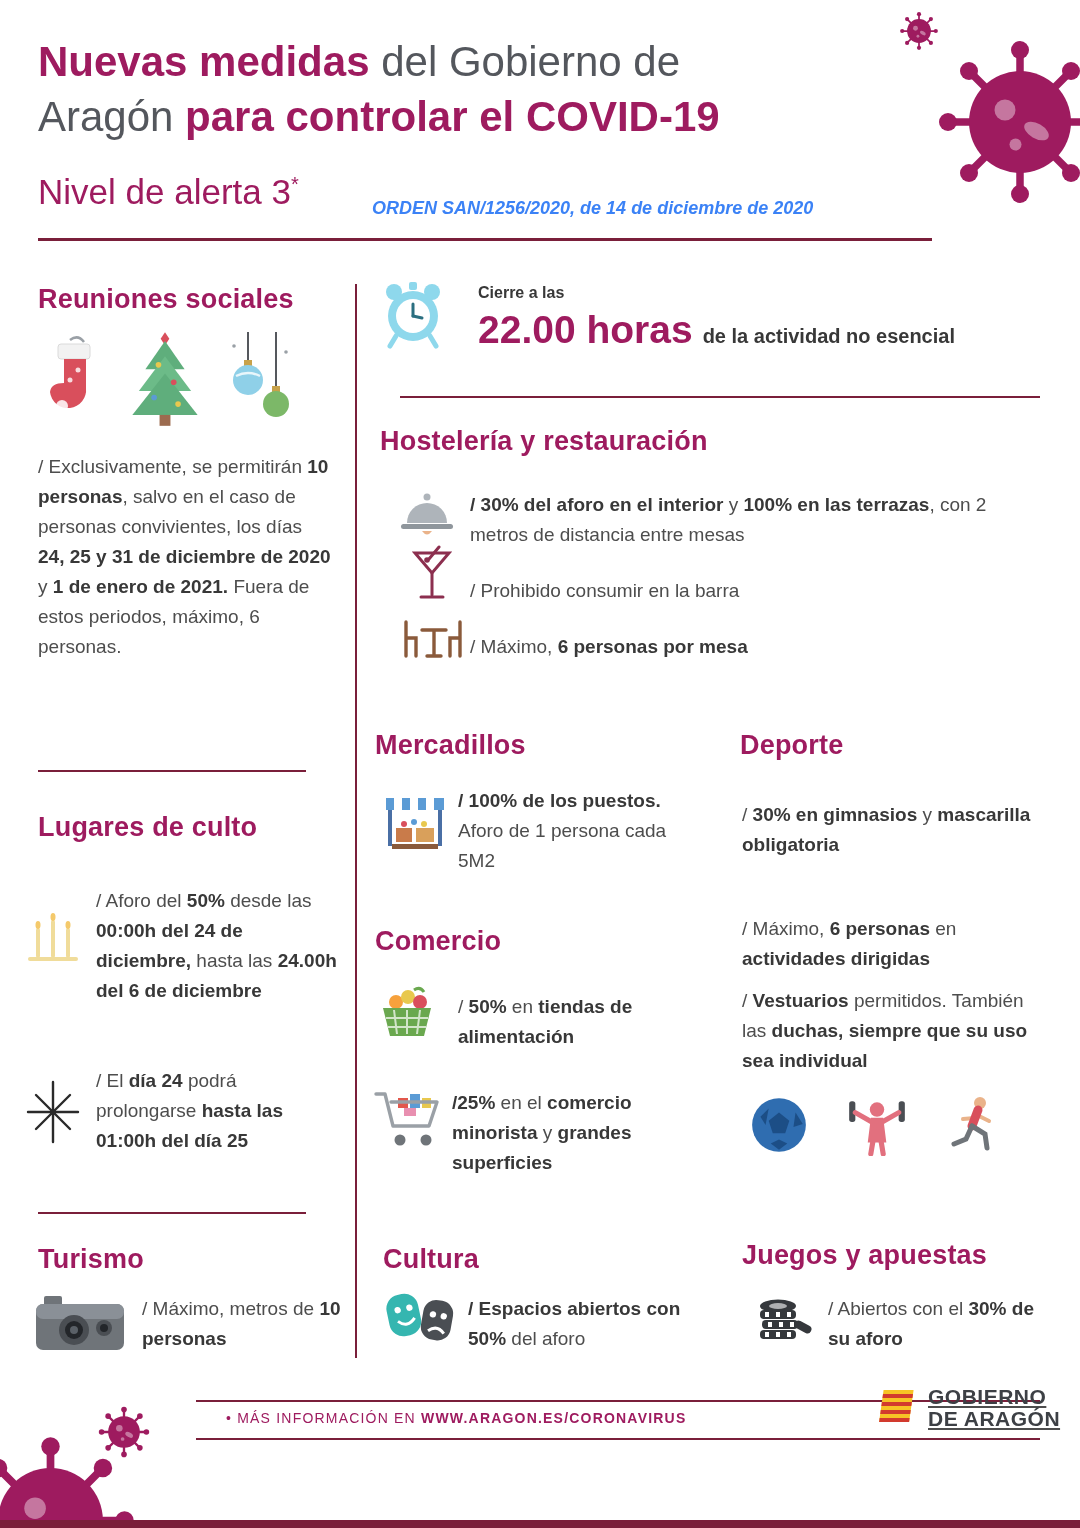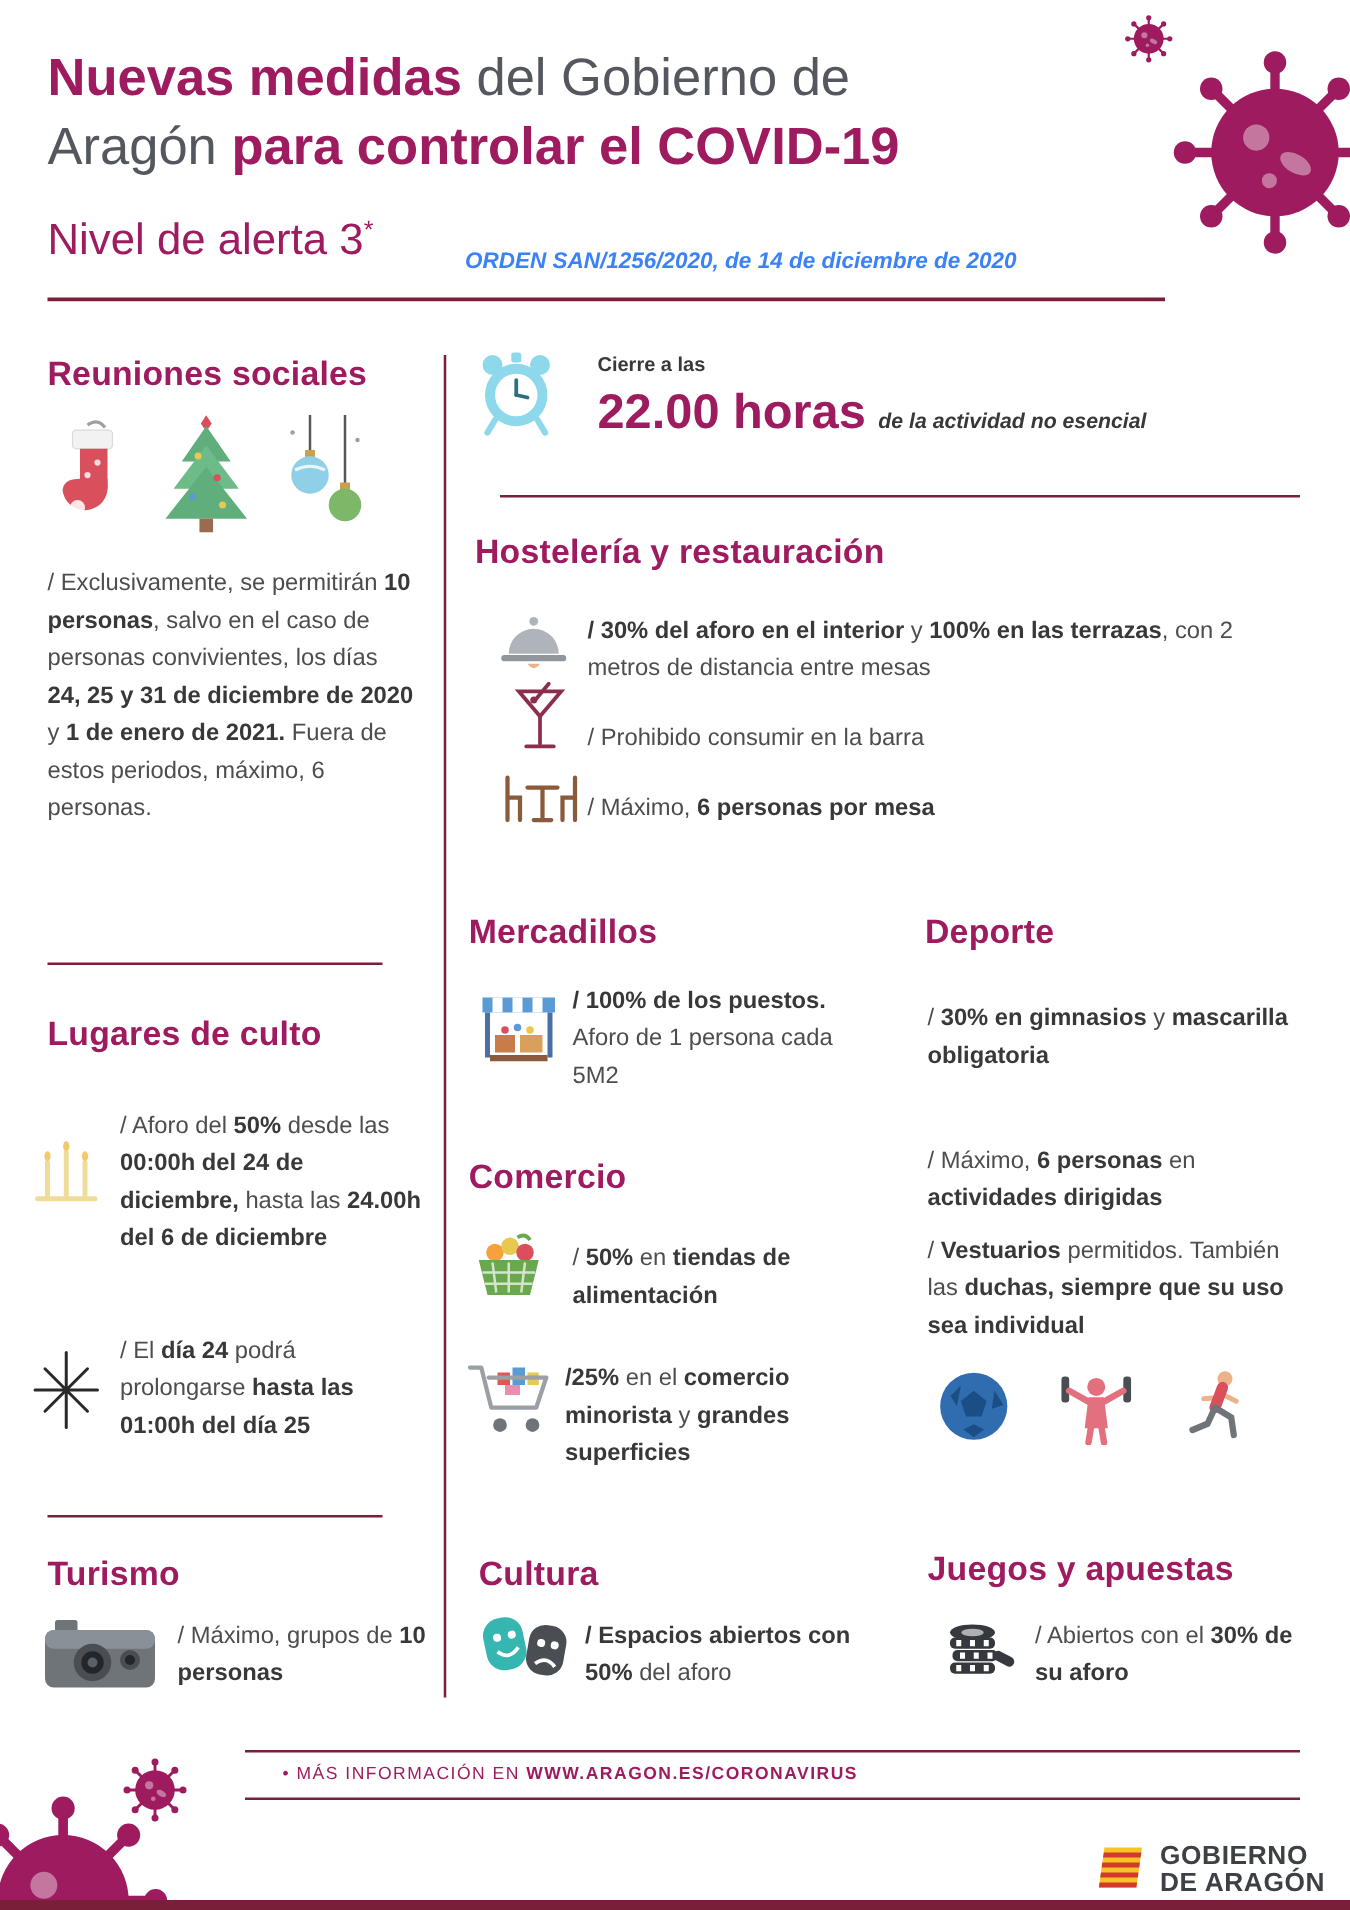--- a/index.html
+++ b/index.html
@@ -40,21 +40,21 @@
   #sec-turismo-h{left:38px;top:1244px;}
   #turismo-cam{left:34px;top:1292px;}
   #turismo-item{left:142px;top:1294px;width:200px;}
   
   #vdiv{left:355px;top:284px;width:2px;height:1074px;}
   
   #clock{left:378px;top:278px;}
   #cierre-intro{left:478px;top:284px;font-size:16px;font-weight:700;color:var(--text-bold);}
   #cierre-line2{left:478px;top:308px;display:flex;align-items:baseline;gap:10px;white-space:nowrap;}
   #cierre-time{font-size:39px;font-weight:700;color:var(--accent);}
-  #cierre-rest{font-size:17px;font-weight:700;color:var(--text-bold);font-style:italic;}
+  #cierre-rest{font-size:20px;font-weight:700;color:var(--text-bold);}
   #div-banner{left:400px;top:396px;width:640px;height:2px;}
   
   #sec-host-h{left:380px;top:426px;}
   #host-i1-icon{left:398px;top:487px;}
   #host-i1-text{left:470px;top:490px;width:570px;}
   #host-i2-icon{left:408px;top:545px;}
   #host-i2-text{left:470px;top:576px;width:570px;}
   #host-i3-icon{left:398px;top:618px;}
   #host-i3-text{left:470px;top:632px;width:570px;}
   
@@ -75,21 +75,21 @@
   #dep-i2{left:742px;top:894px;width:298px;margin-top:20px;}
   #dep-i3{left:742px;top:986px;width:302px;}
   #dep-icons{left:748px;top:1094px;display:flex;gap:34px;align-items:center;}
   #sec-jue-h{left:742px;top:1240px;text-align:center;}
   #jue-icon{left:752px;top:1290px;}
   #jue-text{left:828px;top:1294px;width:218px;}
   
   #foot-line-top{left:196px;top:1400px;width:844px;height:2px;}
   #foot-info{left:226px;top:1410px;font-size:14px;letter-spacing:1.2px;color:var(--accent);font-weight:400;}
   #foot-line-bottom{left:196px;top:1438px;width:844px;height:2px;}
-  #logo{left:878px;top:1474px;display:flex;gap:10px;align-items:center;}
+  #logo{left:878px;top:1386px;display:flex;gap:10px;align-items:center;text-decoration:underline;}
   #logo-text{font-size:21px;line-height:22px;font-weight:700;color:#3d4045;letter-spacing:.5px;}
   #bottom-bar{left:0;top:1520px;width:1080px;height:8px;background:var(--rule);}
   .virus{color:var(--accent);}
 </style>
 </head>
 <body>
 
 <div class="page">
 
   <svg width="0" height="0" style="position:absolute" aria-hidden="true">
@@ -230,21 +230,21 @@
       <rect x="10" y="4" width="18" height="10" rx="2" fill="#6f7479"></rect>
       <rect x="2" y="12" width="88" height="46" rx="7" fill="#6f7479"></rect>
       <rect x="2" y="12" width="88" height="15" rx="7" fill="#8a9097"></rect>
       <circle cx="40" cy="38" r="15" fill="#4a4e53"></circle>
       <circle cx="40" cy="38" r="9" fill="#23262a"></circle>
       <circle cx="40" cy="38" r="4" fill="#5a6067"></circle>
       <circle cx="70" cy="36" r="8" fill="#4a4e53"></circle>
       <circle cx="70" cy="36" r="4" fill="#23262a"></circle>
     </svg>
   </span>
-  <p class="abs body rich" id="turismo-item"><span>/ Máximo, grupos de </span><span class="b">10 personas</span></p>
+  <p class="abs body rich" id="turismo-item"><span>/ Máximo, metros de </span><span class="b">10 personas</span></p>
 
   <span class="ico" id="clock">
     <svg width="70" height="72" viewBox="0 0 70 72">
       <circle cx="16" cy="14" r="8" fill="#8ed8ec"></circle>
       <circle cx="54" cy="14" r="8" fill="#8ed8ec"></circle>
       <rect x="31" y="4" width="8" height="8" rx="2" fill="#8ed8ec"></rect>
       <circle cx="35" cy="38" r="25" fill="#8ed8ec"></circle>
       <circle cx="35" cy="38" r="17" fill="#ffffff"></circle>
       <g stroke="#2b6f80" stroke-width="3" stroke-linecap="round">
         <line x1="35" y1="38" x2="35" y2="26"></line>

